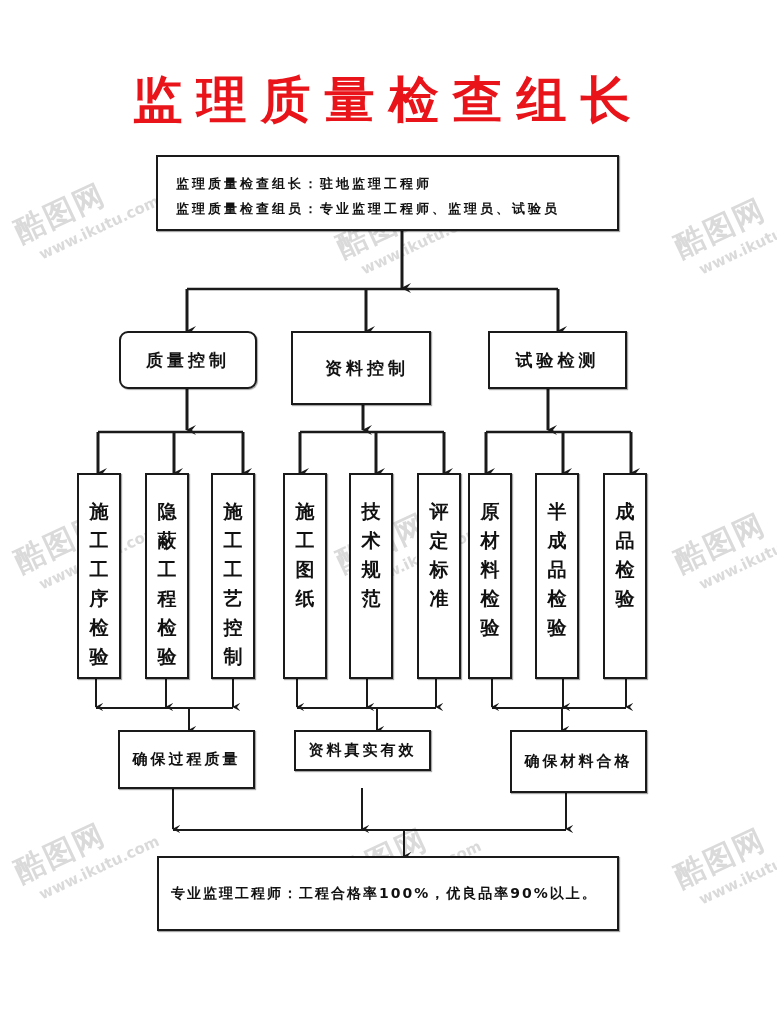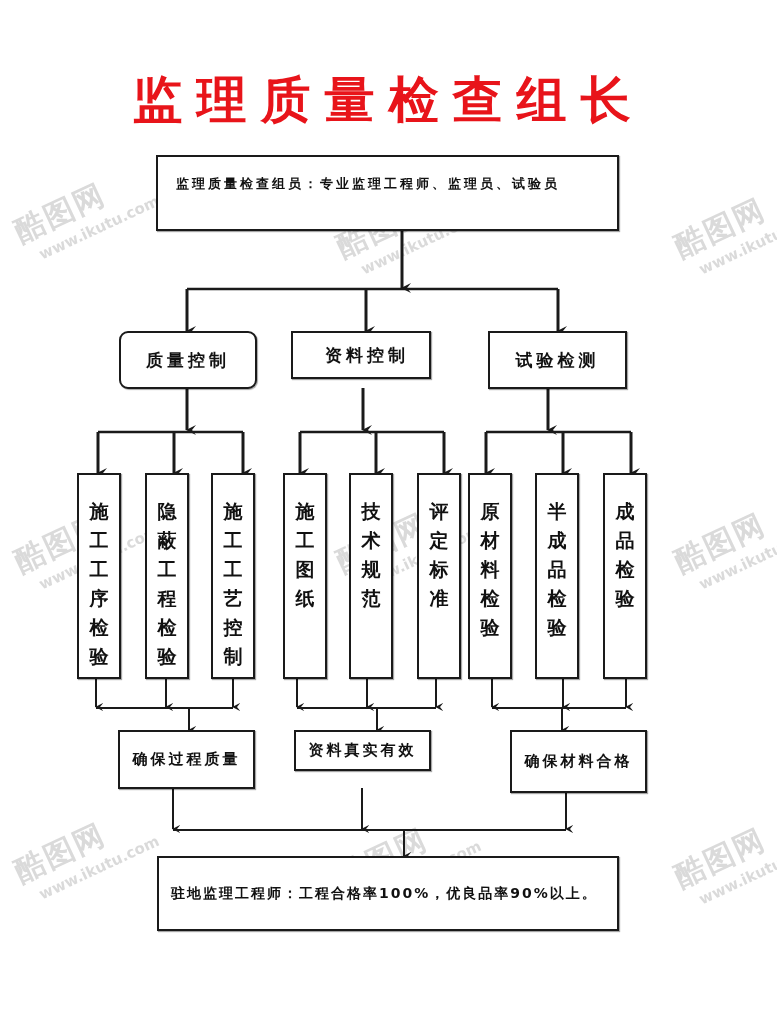--- a/index.html
+++ b/index.html
@@ -145,25 +145,26 @@
     <line x1="362" y1="788" x2="362" y2="829" stroke-width="2" marker-end="url(#ahs)"></line>
     <line x1="566" y1="788" x2="566" y2="829" stroke-width="2" marker-end="url(#ahs)"></line>
     <line x1="173" y1="830" x2="566" y2="830" stroke-width="2"></line>
     <line x1="404" y1="830" x2="404" y2="856" stroke-width="2" marker-end="url(#ahs)"></line>
   </g>
 </svg>
 
 <div class="title">监理质量检查组长</div>
 
 <div class="box leader">
+  <div>监理质量检查组长：驻地监理工程师</div>
   <div>监理质量检查组员：专业监理工程师、监理员、试验员</div>
 </div>
 
 <div class="box hbox" style="left:119px; top:331px; width:138px; height:58px;border-radius:9px;">质量控制</div>
-<div class="box hbox" style="left:291px; top:331px; width:140px; height:48px;padding-left:12px;">资料控制</div>
+<div class="box hbox" style="left:291px; top:331px; width:140px; height:74px;padding-left:12px;">资料控制</div>
 <div class="box hbox" style="left:488px; top:331px; width:139px; height:58px;">试验检测</div>
 
 <div class="box vbox" style="left:77px; top:473px; width:44px; height:206px;">
     <span>施</span>
     <span>工</span>
     <span>工</span>
     <span>序</span>
     <span>检</span>
     <span>验</span>
   </div>
@@ -220,14 +221,14 @@
     <span>品</span>
     <span>检</span>
     <span>验</span>
   </div>
 
 <div class="box hbox" style="left:118px; top:730px; width:137px; height:59px; font-size:15px; letter-spacing:3px;text-align:right;">确保过程质量</div>
 <div class="box hbox" style="left:294px; top:730px; width:137px; height:41px; font-size:15px; letter-spacing:3px;">资料真实有效</div>
 <div class="box hbox" style="left:510px; top:730px; width:137px; height:63px; font-size:15px; letter-spacing:3px;">确保材料合格</div>
 
 <div class="box goal">
-  <span>驻地监理工程师：工程合格率100%，优良品率90%以上。</span>
+  <span>专业监理工程师：工程合格率100%，优良品率90%以上。</span>
 </div>
 
 </body></html>

